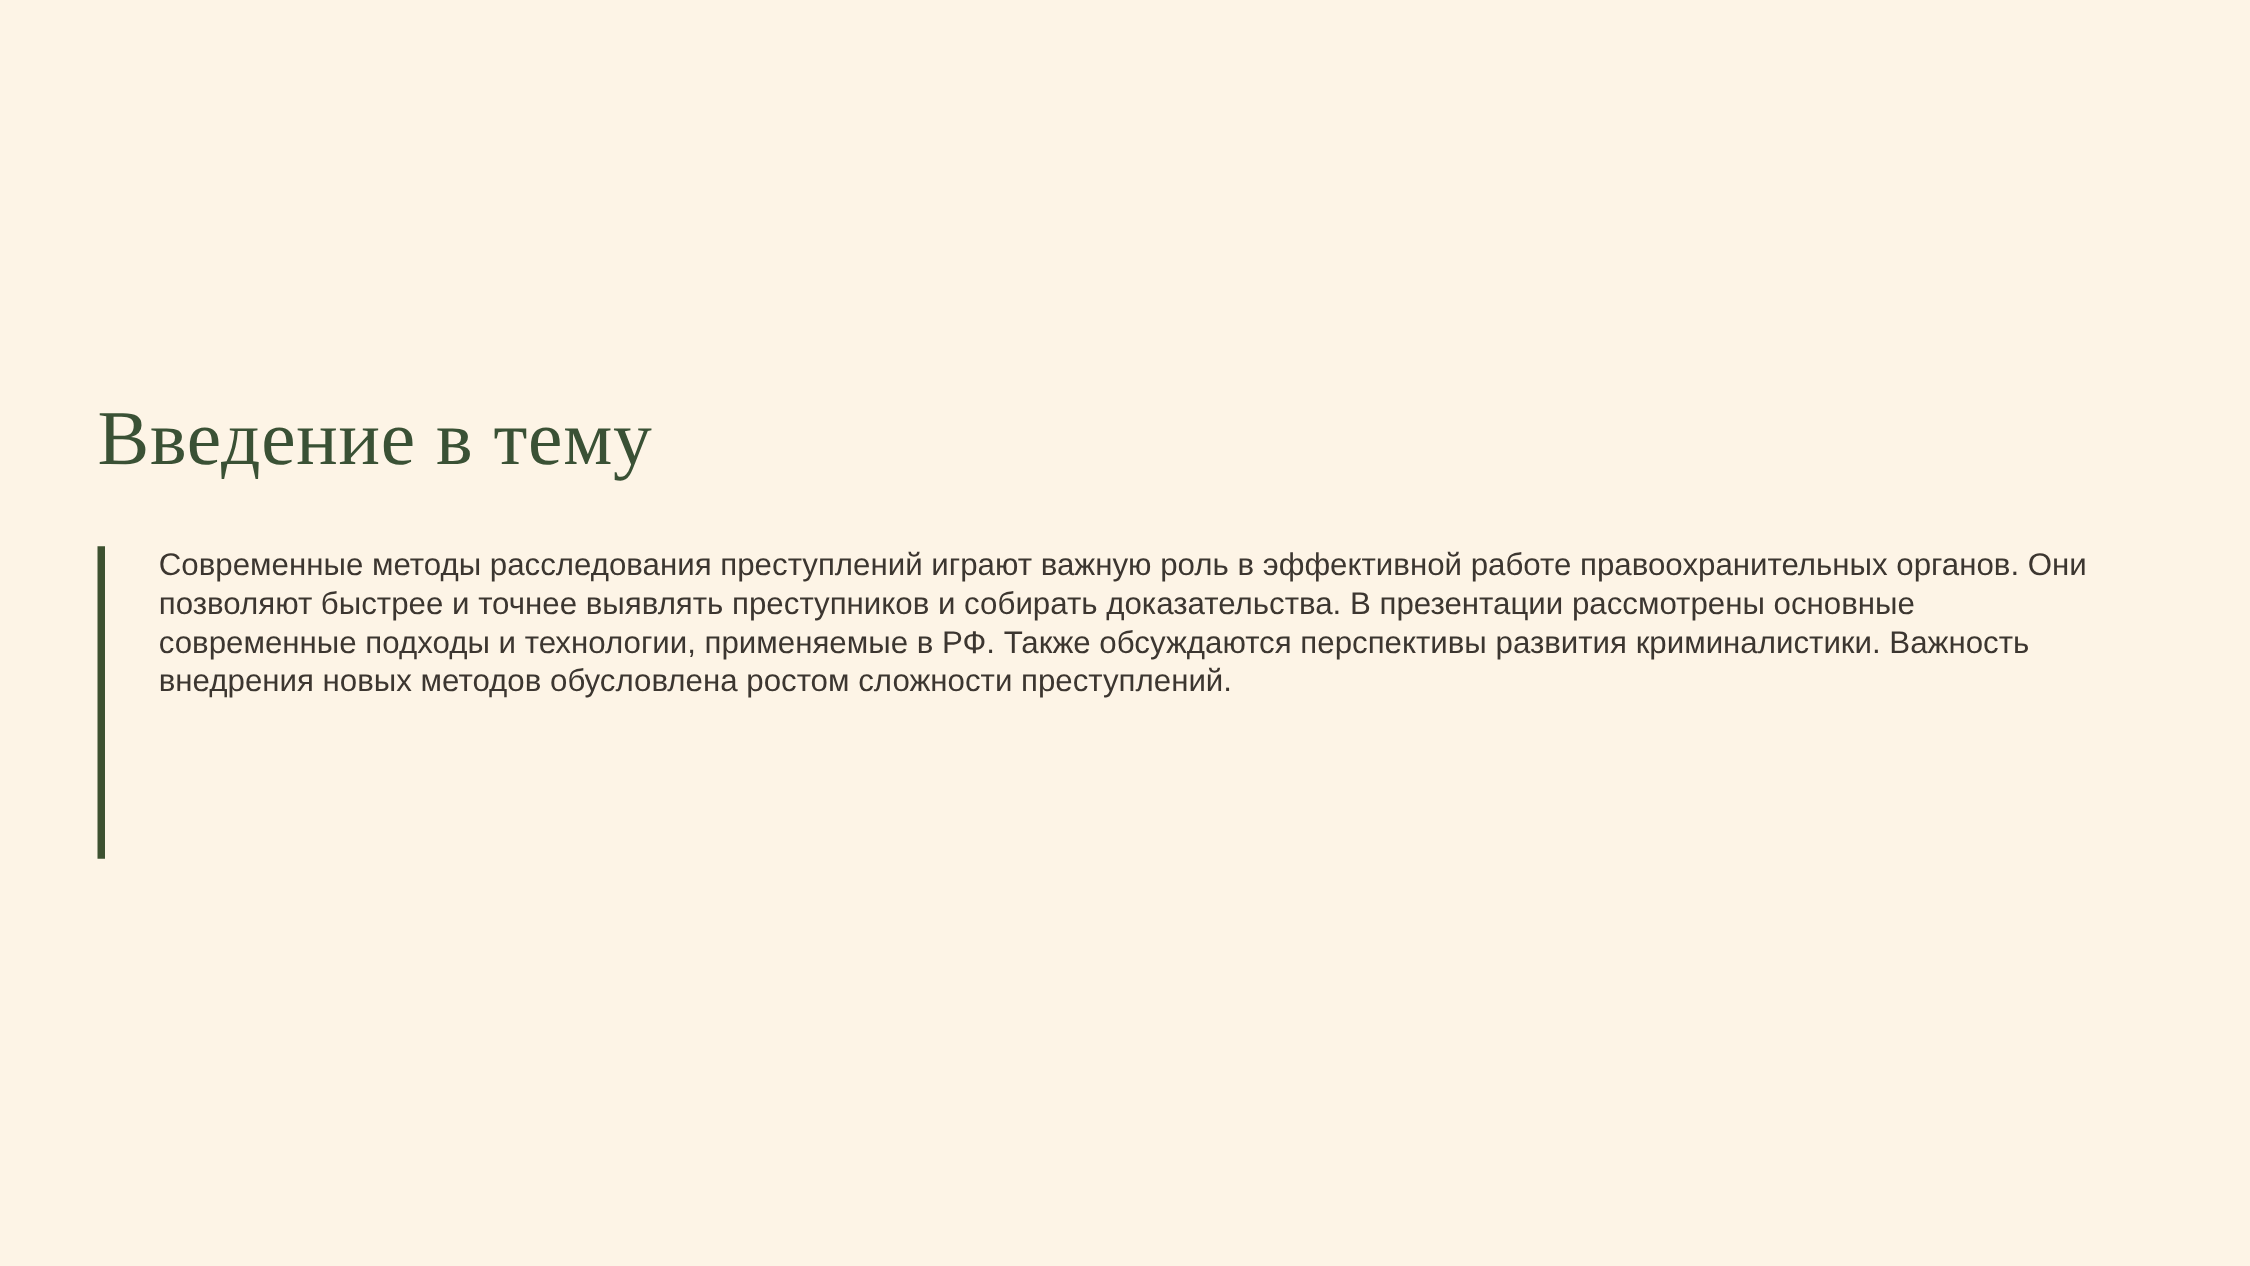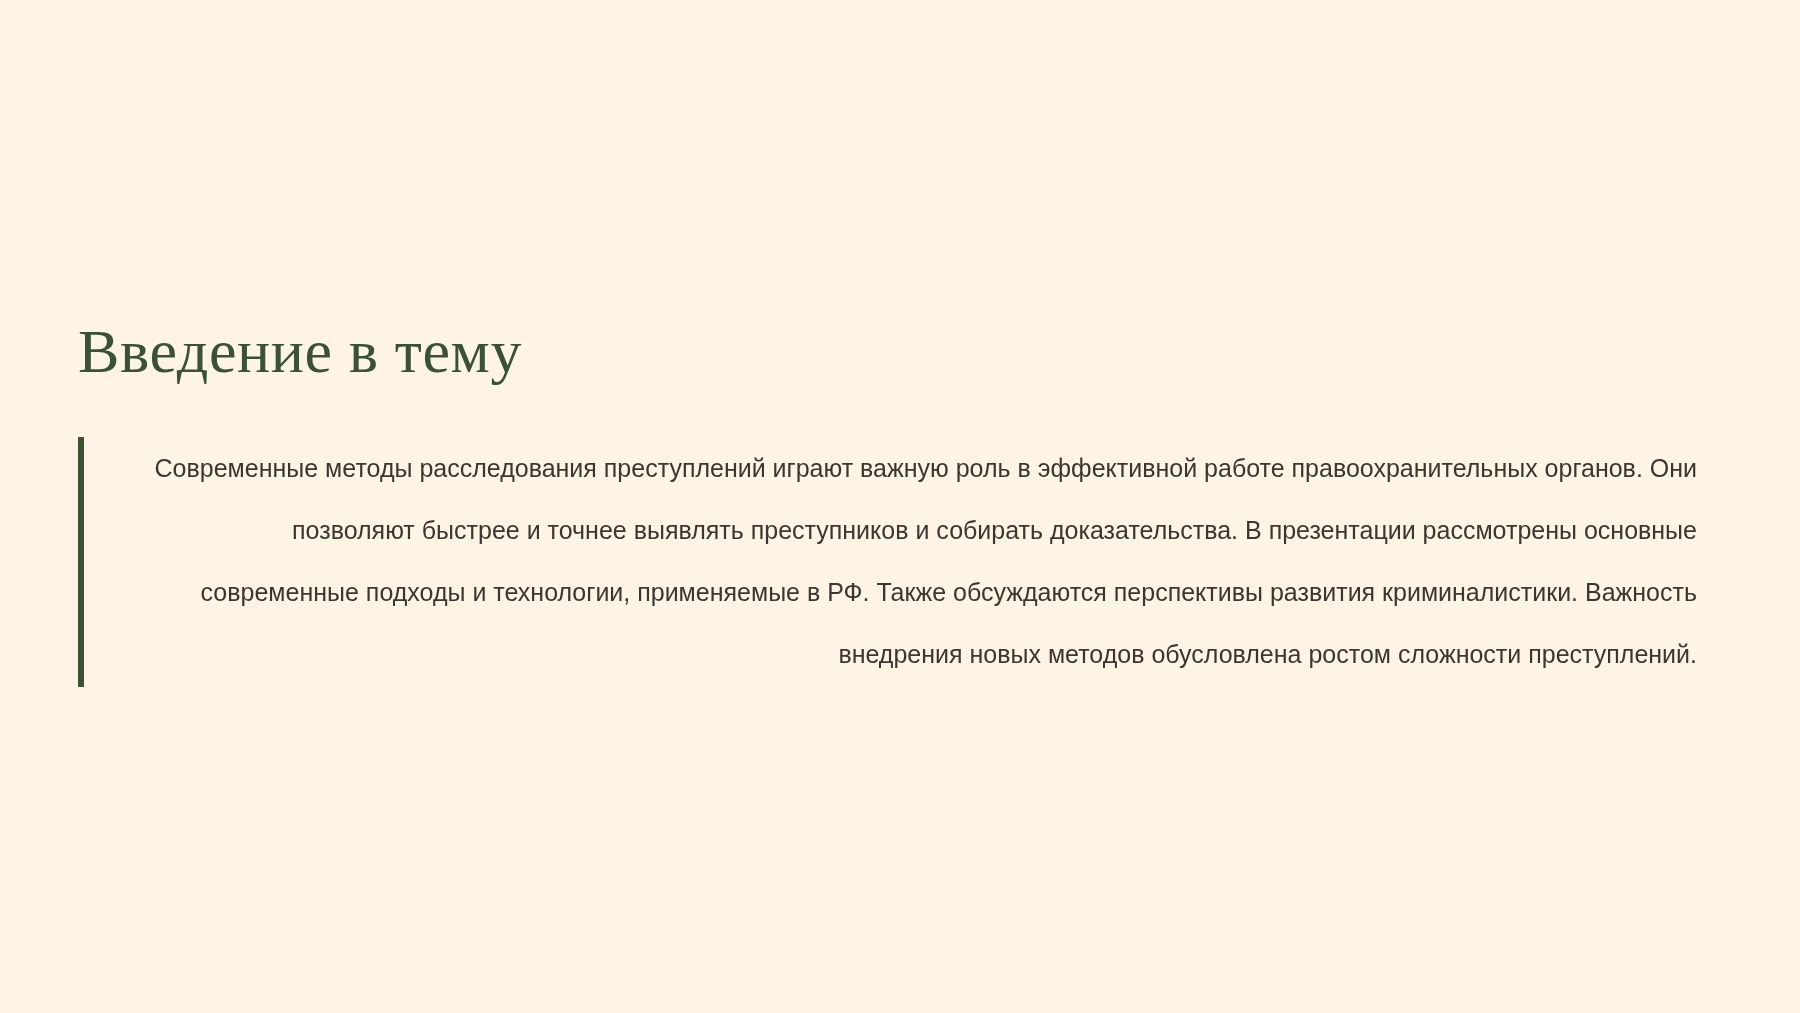--- a/index.html
+++ b/index.html
@@ -60,23 +60,23 @@
     height: 250px;
     background: #3d5130;
   }
 
   .body-text {
     margin: 0;
     padding: 0;
     font-family: "Liberation Sans", "DejaVu Sans", sans-serif;
     font-weight: 400;
     font-size: 25px;
-    line-height: 62px;
+    line-height: 31px;
     color: #3c3630;
-    text-align: right;
+    text-align: left;
     max-width: 1570px;
   }
 </style>
 </head>
 <body>
 
 <div class="slide">
 
   <div class="slide-content">
 

